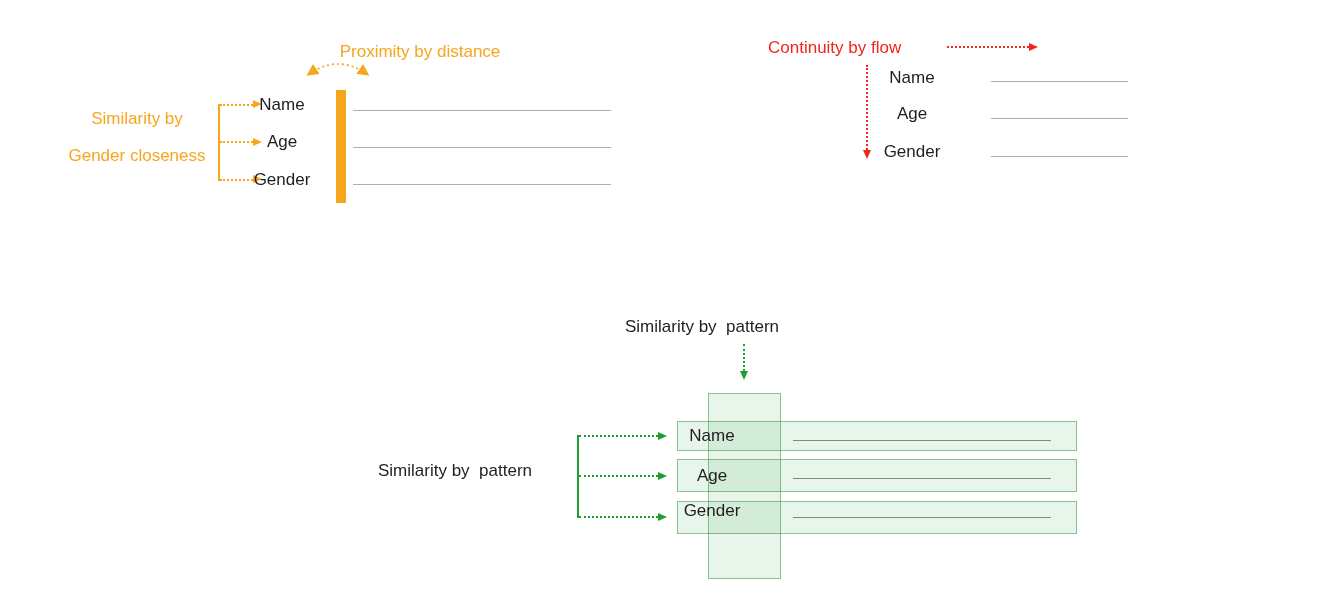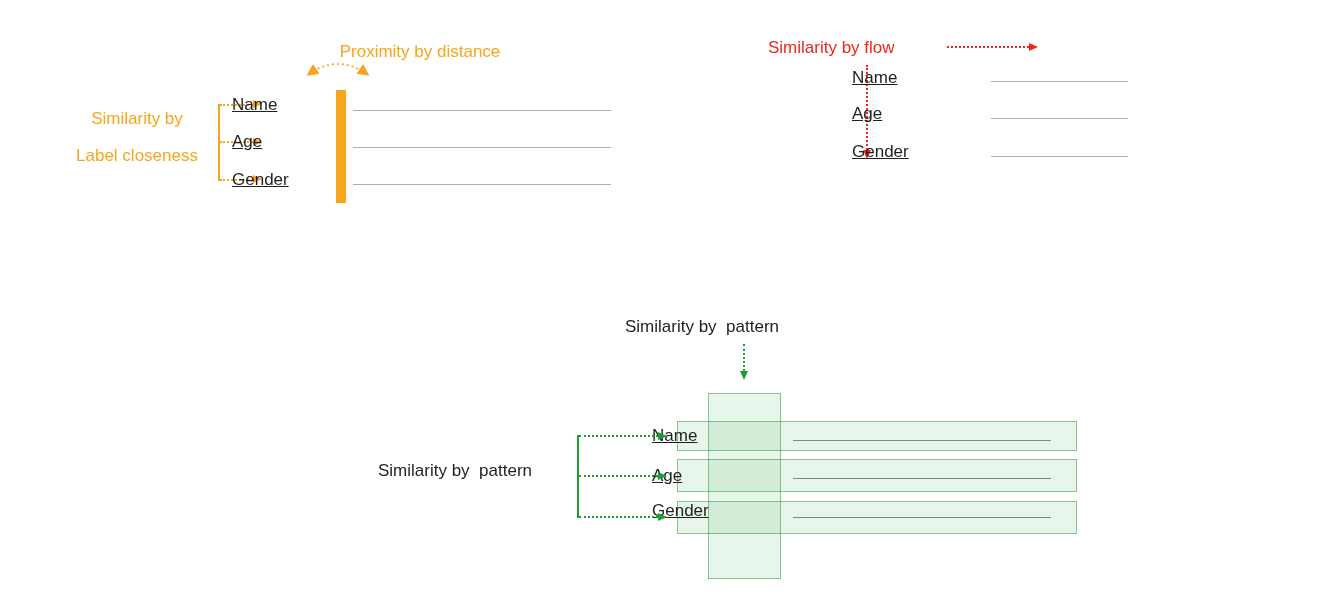--- a/index.html
+++ b/index.html
@@ -2,21 +2,21 @@
 <html><head>
 <meta charset="utf-8">
 <style>
   html,body{margin:0;padding:0;background:#ffffff;}
   #canvas{
     position:relative;width:1128px;height:616px;background:#ffffff;overflow:hidden;
     font-family:"Liberation Sans","DejaVu Sans",sans-serif;
   }
   .abs{position:absolute;}
   .lbl{font-size:17px;line-height:20px;color:#1f1f1f;white-space:pre;}
-  .lbl.right{text-align:left;text-decoration:underline;}
+  .lbl.right{text-align:center;}
   .ann{font-size:17px;line-height:19px;white-space:pre;}
   .center{text-align:center;}
   .fieldline{height:0;border-top:1px solid #aeaeae;}
   .dot-h{height:0;border-top:2px dotted currentColor;}
   .dot-v{width:0;border-left:2px dotted currentColor;}
   .sol-v{width:0;border-left:2px solid currentColor;}
   .tri-r{width:0;height:0;border-top:4px solid transparent;border-bottom:4px solid transparent;border-left:9px solid currentColor;}
   .tri-d{width:0;height:0;border-left:4px solid transparent;border-right:4px solid transparent;border-top:9px solid currentColor;}
   .orange{color:#F7A51D;}
   .red{color:#F2251B;}
@@ -36,21 +36,21 @@
     <svg class="abs" style="left:303px;top:57px;" width="70" height="22" viewBox="0 0 70 22">
       <defs>
         <marker id="ah-orange" viewBox="0 0 8 8" refX="6" refY="4" markerWidth="7" markerHeight="7" orient="auto-start-reverse">
           <path d="M0,0 L8,4 L0,8 z" fill="#F7A51D"></path>
         </marker>
       </defs>
       <path d="M6,17 Q35,-3 64,17" fill="none" stroke="#F7A51D" stroke-width="1.7" stroke-dasharray="2,3" marker-start="url(#ah-orange)" marker-end="url(#ah-orange)"></path>
     </svg>
 
     <div class="abs ann orange center" style="left:48px;top:109px;width:178px;">Similarity by</div>
-    <div class="abs ann orange center" style="left:48px;top:146px;width:178px;">Label closeness</div>
+    <div class="abs ann orange center" style="left:48px;top:146px;width:178px;">Gender closeness</div>
 
     <div class="abs sol-v orange" style="left:218px;top:104px;height:77px;"></div>
 
     <div class="abs dot-h orange" style="left:220px;top:104px;width:33px;"></div>
     <div class="abs tri-r orange" style="left:253px;top:100px;"></div>
     <div class="abs dot-h orange" style="left:220px;top:141px;width:33px;"></div>
     <div class="abs tri-r orange" style="left:253px;top:138px;"></div>
     <div class="abs dot-h orange" style="left:220px;top:179px;width:33px;"></div>
     <div class="abs tri-r orange" style="left:253px;top:175px;"></div>
 
@@ -60,21 +60,21 @@
 
     <div class="abs" style="left:336px;top:90px;width:10px;height:113px;background:#F7A51D;"></div>
 
     <div class="abs fieldline" style="left:353px;top:110px;width:258px;"></div>
     <div class="abs fieldline" style="left:353px;top:147px;width:258px;"></div>
     <div class="abs fieldline" style="left:353px;top:184px;width:258px;"></div>
   </div>
 
   <div>
 
-    <div class="abs ann red" style="left:768px;top:38px;">Similarity by flow</div>
+    <div class="abs ann red" style="left:768px;top:38px;">Continuity by flow</div>
 
     <div class="abs dot-h red" style="left:947px;top:46px;width:82px;"></div>
     <div class="abs tri-r red" style="left:1029px;top:43px;"></div>
 
     <div class="abs dot-v red" style="left:866px;top:65px;height:85px;"></div>
     <div class="abs tri-d red" style="left:863px;top:150px;"></div>
 
     <div class="abs lbl right" style="left:852px;top:68px;width:120px;">Name</div>
     <div class="abs lbl right" style="left:852px;top:104px;width:120px;">Age</div>
     <div class="abs lbl right" style="left:852px;top:142px;width:120px;">Gender</div>

